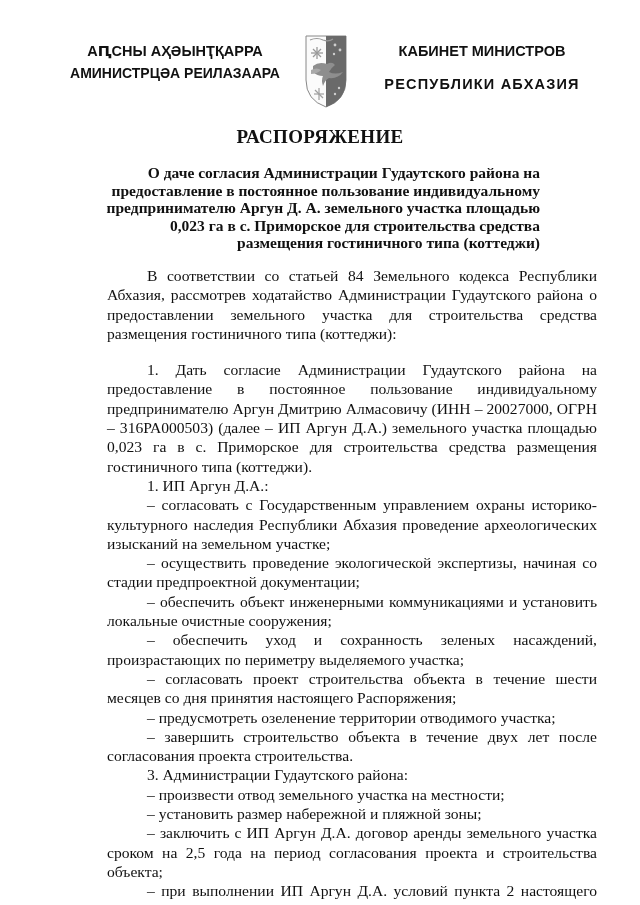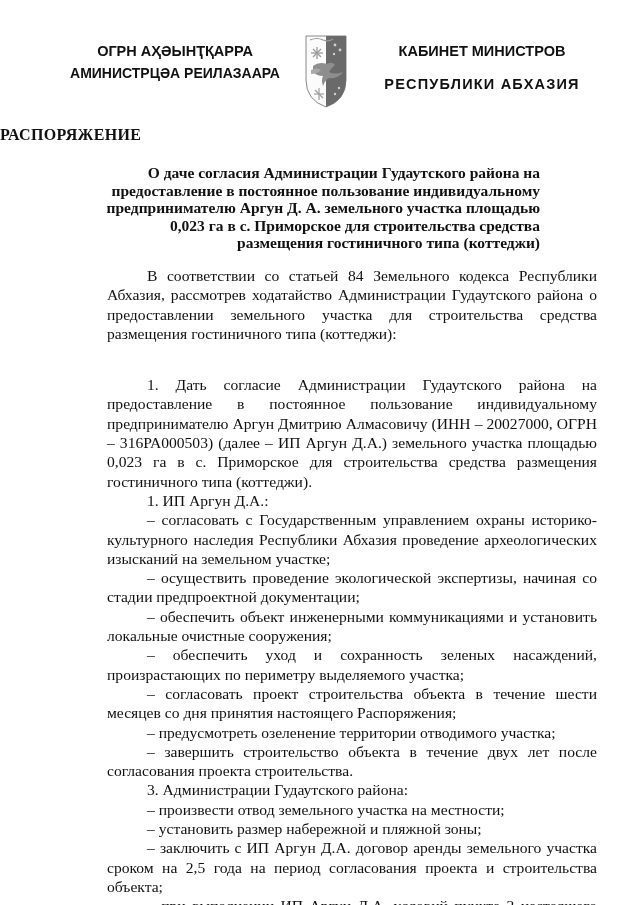--- a/index.html
+++ b/index.html
@@ -9,38 +9,38 @@
   .header { position: absolute; top: 40px; left: 0; width: 640px; height: 70px; }
   .hdr-left { position: absolute; left: 60px; top: 0; width: 230px; text-align: center;
     font-family: "Liberation Sans", "DejaVu Sans", sans-serif; font-weight: bold; font-size: 14.5px; line-height: 22px; color: #111; }
   .hdr-left .l2 { font-size: 14px; }
   .hdr-right { position: absolute; left: 368px; top: 0; width: 228px; text-align: center;
     font-family: "Liberation Sans", "DejaVu Sans", sans-serif; font-weight: bold; font-size: 14.5px; line-height: 22px; color: #111; }
   .hdr-right .l2 { letter-spacing: 1.2px; margin-top: 11px; }
 
   .emblem { position: absolute; left: 305px; top: -6px; width: 42px; height: 74px; }
 
-  .title { position: absolute; top: 126px; left: 0; width: 640px; text-align: left;
-    font-weight: bold; font-size: 16px; letter-spacing: 0.3px; }
+  .title { position: absolute; top: 126px; left: 0; width: 640px; text-align: center;
+    font-weight: bold; font-size: 19px; letter-spacing: 0.3px; }
 
   .subject { position: absolute; top: 164px; left: 100px; width: 440px; text-align: right;
     font-weight: bold; font-size: 15.5px; line-height: 17.6px; }
 
   .body { position: absolute; top: 266px; left: 107px; width: 490px;
     font-size: 15.6px; line-height: 19.3px; text-align: justify; }
   .body p { text-indent: 40px; text-align: justify; text-align-last: auto; }
-  .body p.gap { margin-bottom: 32px; }
+  .body p.gap { margin-bottom: 17px; }
   .body p.lastleft { text-align-last: left; }
 </style>
 </head>
 <body>
 
 <div class="header">
   <div class="hdr-left">
-    <div>ОГРН АҲӘЫНҬҚАРРА</div>
+    <div>АԤСНЫ АҲӘЫНҬҚАРРА</div>
     <div class="l2">АМИНИСТРЦӘА РЕИЛАЗААРА</div>
   </div>
 
   <svg class="emblem" viewBox="0 0 42 74" xmlns="http://www.w3.org/2000/svg">
     <path d="M1 2 H41 V46 Q41 66 21 73 Q1 66 1 46 Z" fill="#fbfbfb" stroke="#888" stroke-width="1"></path>
     <path d="M21 2 H41 V46 Q41 66 21 73 Z" fill="#6a6a6a"></path>
     <path d="M5 6 Q12 3 18 6 Q24 8 28 5" fill="none" stroke="#999" stroke-width="1.2"></path>
     <g stroke="#9a9a9a" stroke-width="1.3">
       <line x1="12" y1="13" x2="12" y2="25"></line>
         <line x1="6" y1="19" x2="18" y2="19"></line>

